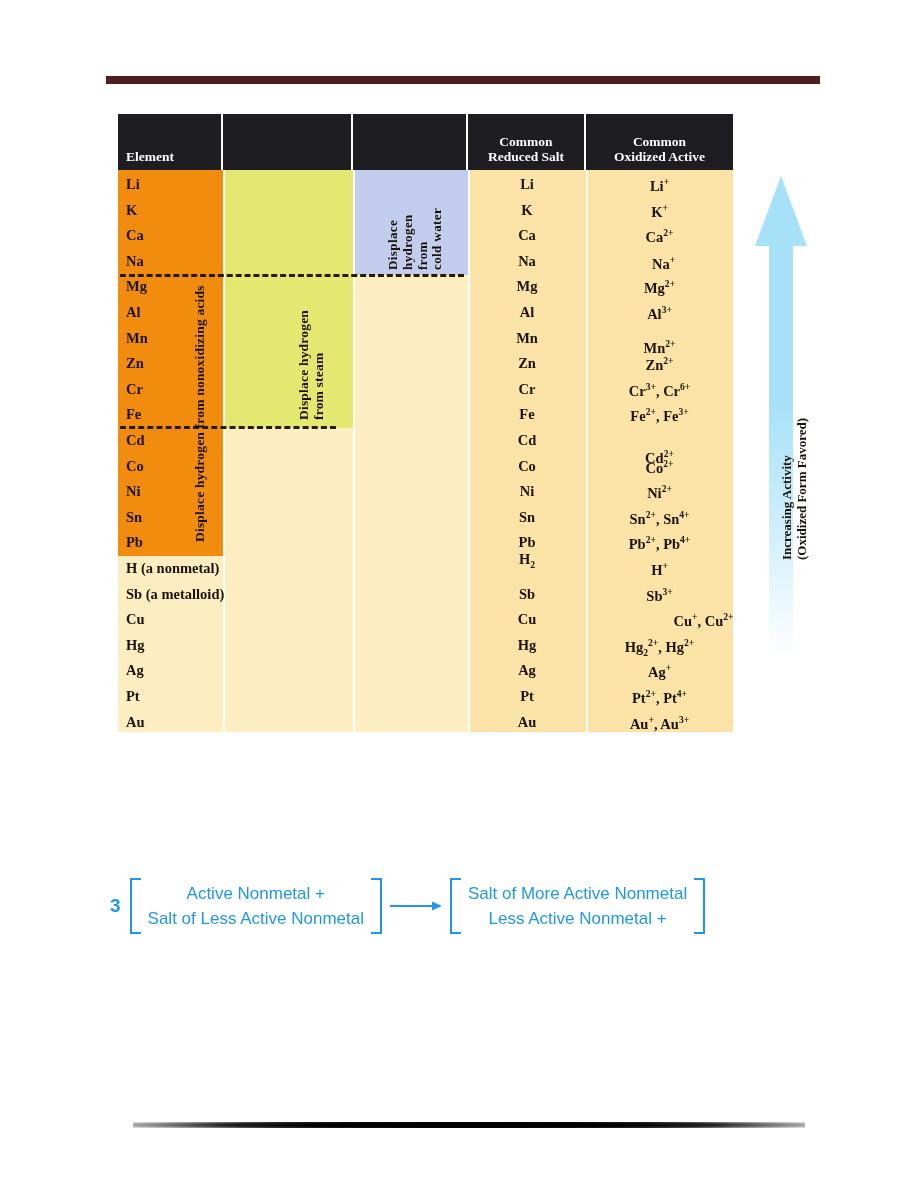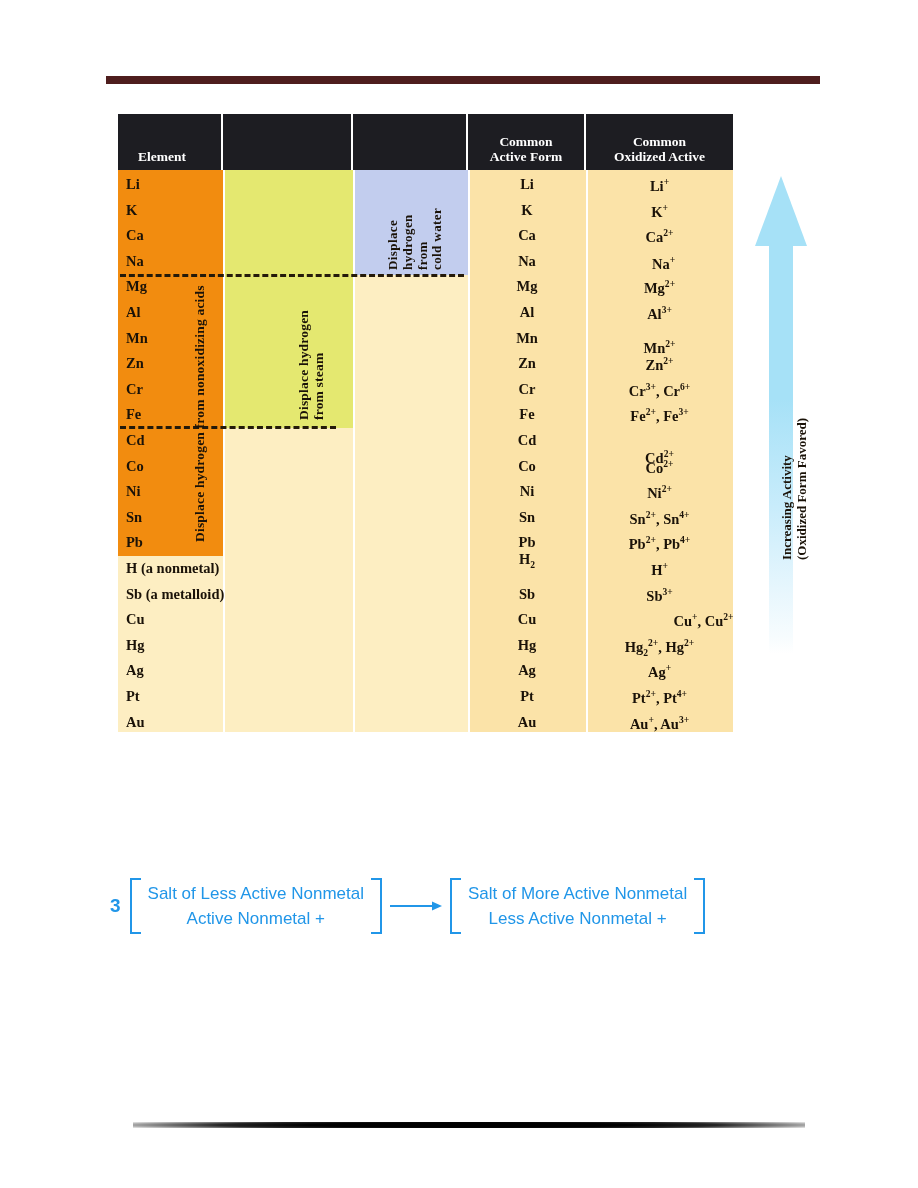--- a/index.html
+++ b/index.html
@@ -58,21 +58,21 @@
     text-align: center;
     font-weight: bold;
     font-size: 13.5px;
     line-height: 1.12;
     padding-bottom: 6px;
     border-right: 2px solid #ffffff;
   }
   #table-head .hcell:last-child { border-right: none; }
   #table-head .hcell.left {
     justify-content: flex-start;
-    padding-left: 20px;
+    padding-left: 8px;
   }
 
   
   #table-body {
     position: absolute;
     left: 118px; top: 170px;
     width: 615px; height: 562px;
   }
 
   .bandcol {
@@ -262,21 +262,21 @@
   </div>
   <div class="hcell col-acid">
     <span></span>
   </div>
   <div class="hcell col-steam">
     <span></span>
   </div>
   <div class="hcell col-red">
     <span>
       <span>Common</span><br>
-      <span>Active Form</span>
+      <span>Reduced Salt</span>
     </span>
   </div>
   <div class="hcell col-ox">
     <span>
       <span>Common</span><br>
       <span>Oxidized Active</span>
     </span>
   </div>
 </div>
 
@@ -387,22 +387,22 @@
   <span>Increasing Activity</span><br>
   <span>(Oxidized Form Favored)</span>
 </div>
 
 <div id="equation">
   <div id="eq-number">3</div>
 
   <div class="eq-bracket-group">
     <div class="brk left"></div>
     <div class="eq-lines">
+      <span>Active Nonmetal  +</span>
       <span>Salt of Less Active Nonmetal</span>
-      <span>Active Nonmetal  +</span>
     </div>
     <div class="brk right"></div>
   </div>
 
   <div id="eq-arrow">
     <svg width="54" height="16" viewBox="0 0 54 16" aria-hidden="true">
       <line x1="1" y1="8" x2="46" y2="8" stroke="#2196e8" stroke-width="1.8"></line>
       <polygon points="53,8 43,3.6 43,12.4" fill="#2196e8"></polygon>
     </svg>
   </div>

